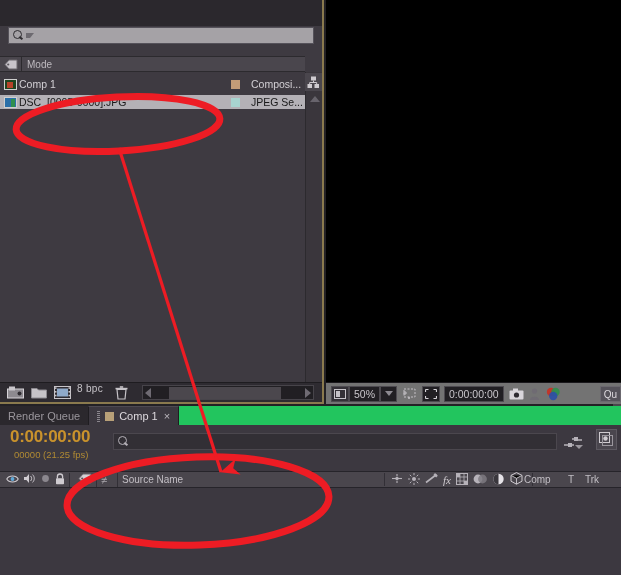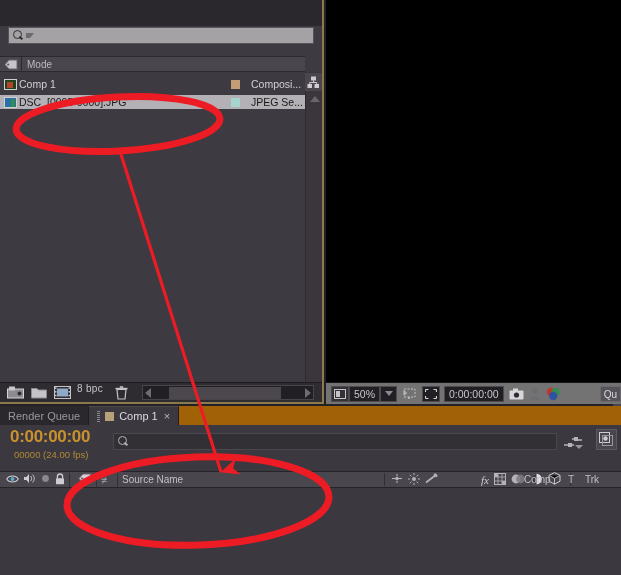--- a/index.html
+++ b/index.html
@@ -183,21 +183,21 @@
     font-size: 10px; color: #ddd9de; overflow:hidden;
   }
 
   
   #timeline-panel {
     position: absolute; left: 0; top: 406px; width: 621px; height: 169px;
     background: #3c3840;
   }
   #tl-tabs {
     position: absolute; left: 0; top: 0; width: 621px; height: 19px;
-    background: #a16207;
+    background: #22c55e;
     display: flex; align-items: flex-end;
     font-size: 11px;
   }
   .tl-tab {
     height: 19px; display: flex; align-items: center; padding: 0 8px;
     color: #9a969c;
   }
   #tab-render-queue { background: #2b282d; }
   #tab-comp1 {
     background: #3c3840; color: #ddd9de;
@@ -458,21 +458,21 @@
       <div class="tl-tab" id="tab-comp1">
         <span class="grip"></span>
         <span class="sq"></span>
         <span>Comp 1</span>
         <span class="x">×</span>
       </div>
     </div>
 
     <div id="tl-header">
       <div id="tl-timecode">0:00:00:00</div>
-      <div id="tl-subcode">00000 (24.00 fps)</div>
+      <div id="tl-subcode">00000 (21.25 fps)</div>
 
       <div id="tl-search">
         <span class="mag"></span>
         <input type="text" placeholder="" style="">
       </div>
 
       <div id="tl-graph-btn">
         <svg width="20" height="12" viewBox="0 0 20 12">
           <path d="M1 9 H5 M15 4 H19" stroke="#b6b2b9" stroke-width="1.6"></path>
           <rect x="5" y="7" width="4" height="4" fill="#b6b2b9"></rect>
@@ -542,21 +542,21 @@
             <circle cx="6" cy="6" r="2" fill="#b6b2b9"></circle>
             <path d="M6 0 V2.2 M6 9.8 V12 M0 6 H2.2 M9.8 6 H12 M1.8 1.8 L3.4 3.4 M8.6 8.6 L10.2 10.2 M10.2 1.8 L8.6 3.4 M3.4 8.6 L1.8 10.2" stroke="#b6b2b9" stroke-width="1"></path>
           </svg>
         </i>
         <i>
           <svg width="13" height="11" viewBox="0 0 13 11">
             <path d="M1 9.5 L11.5 1.5" stroke="#b6b2b9" stroke-width="1.6"></path>
             <path d="M9.2 1 L12 3.6" stroke="#b6b2b9" stroke-width="2.4"></path>
           </svg>
         </i>
-        <i style="color:#cfcbd0;font-size:11px;font-style:italic;font-family:'Liberation Serif',serif;margin-left:38px;">fx</i>
+        <i style="color:#cfcbd0;font-size:11px;font-style:italic;font-family:'Liberation Serif',serif;">fx</i>
         <i>
           <svg width="12" height="12" viewBox="0 0 12 12">
             <rect x="0.5" y="0.5" width="11" height="11" fill="none" stroke="#b6b2b9"></rect>
             <path d="M4 0.5 V11.5 M8 0.5 V11.5 M0.5 4 H11.5 M0.5 8 H11.5" stroke="#b6b2b9" stroke-width="0.8"></path>
             <rect x="0.5" y="0.5" width="3.5" height="3.5" fill="#b6b2b9"></rect>
             <rect x="8" y="8" width="3.5" height="3.5" fill="#b6b2b9"></rect>
           </svg>
         </i>
         <i>
           <svg width="14" height="12" viewBox="0 0 14 12">

